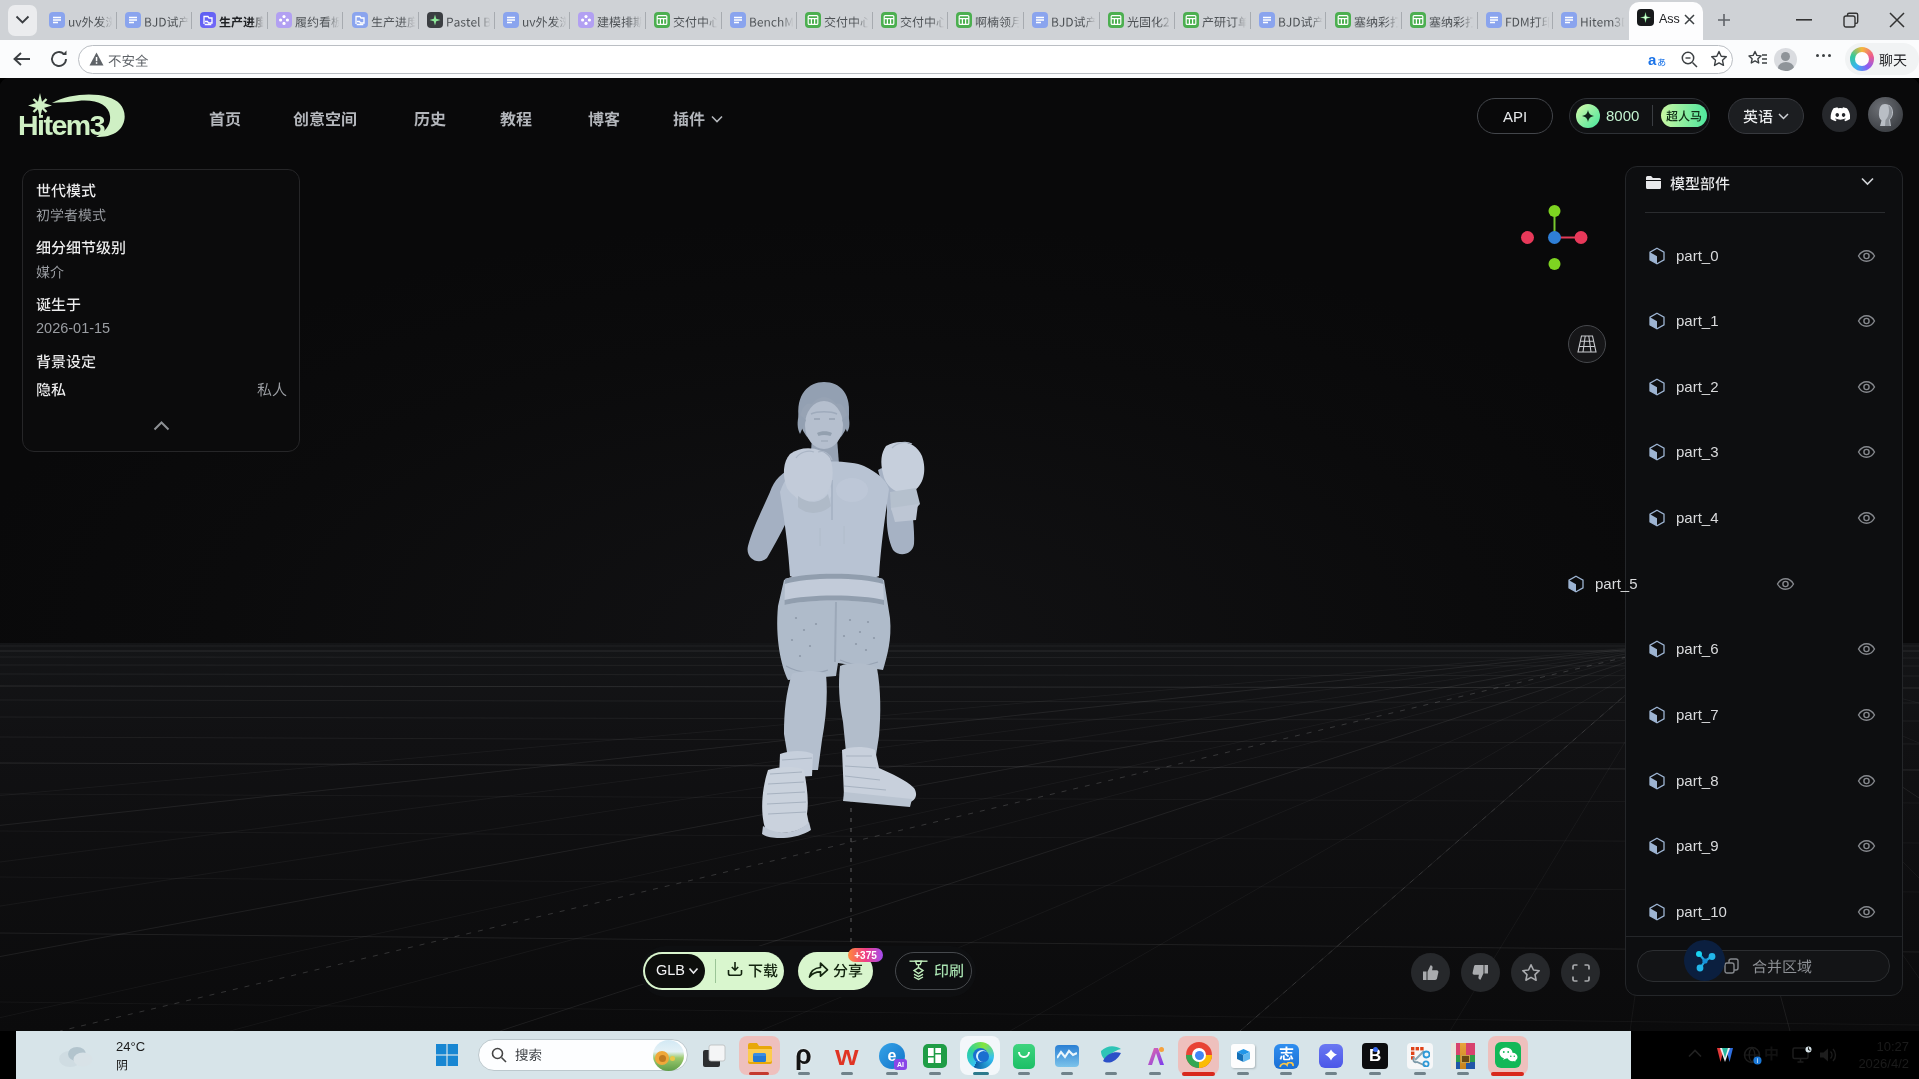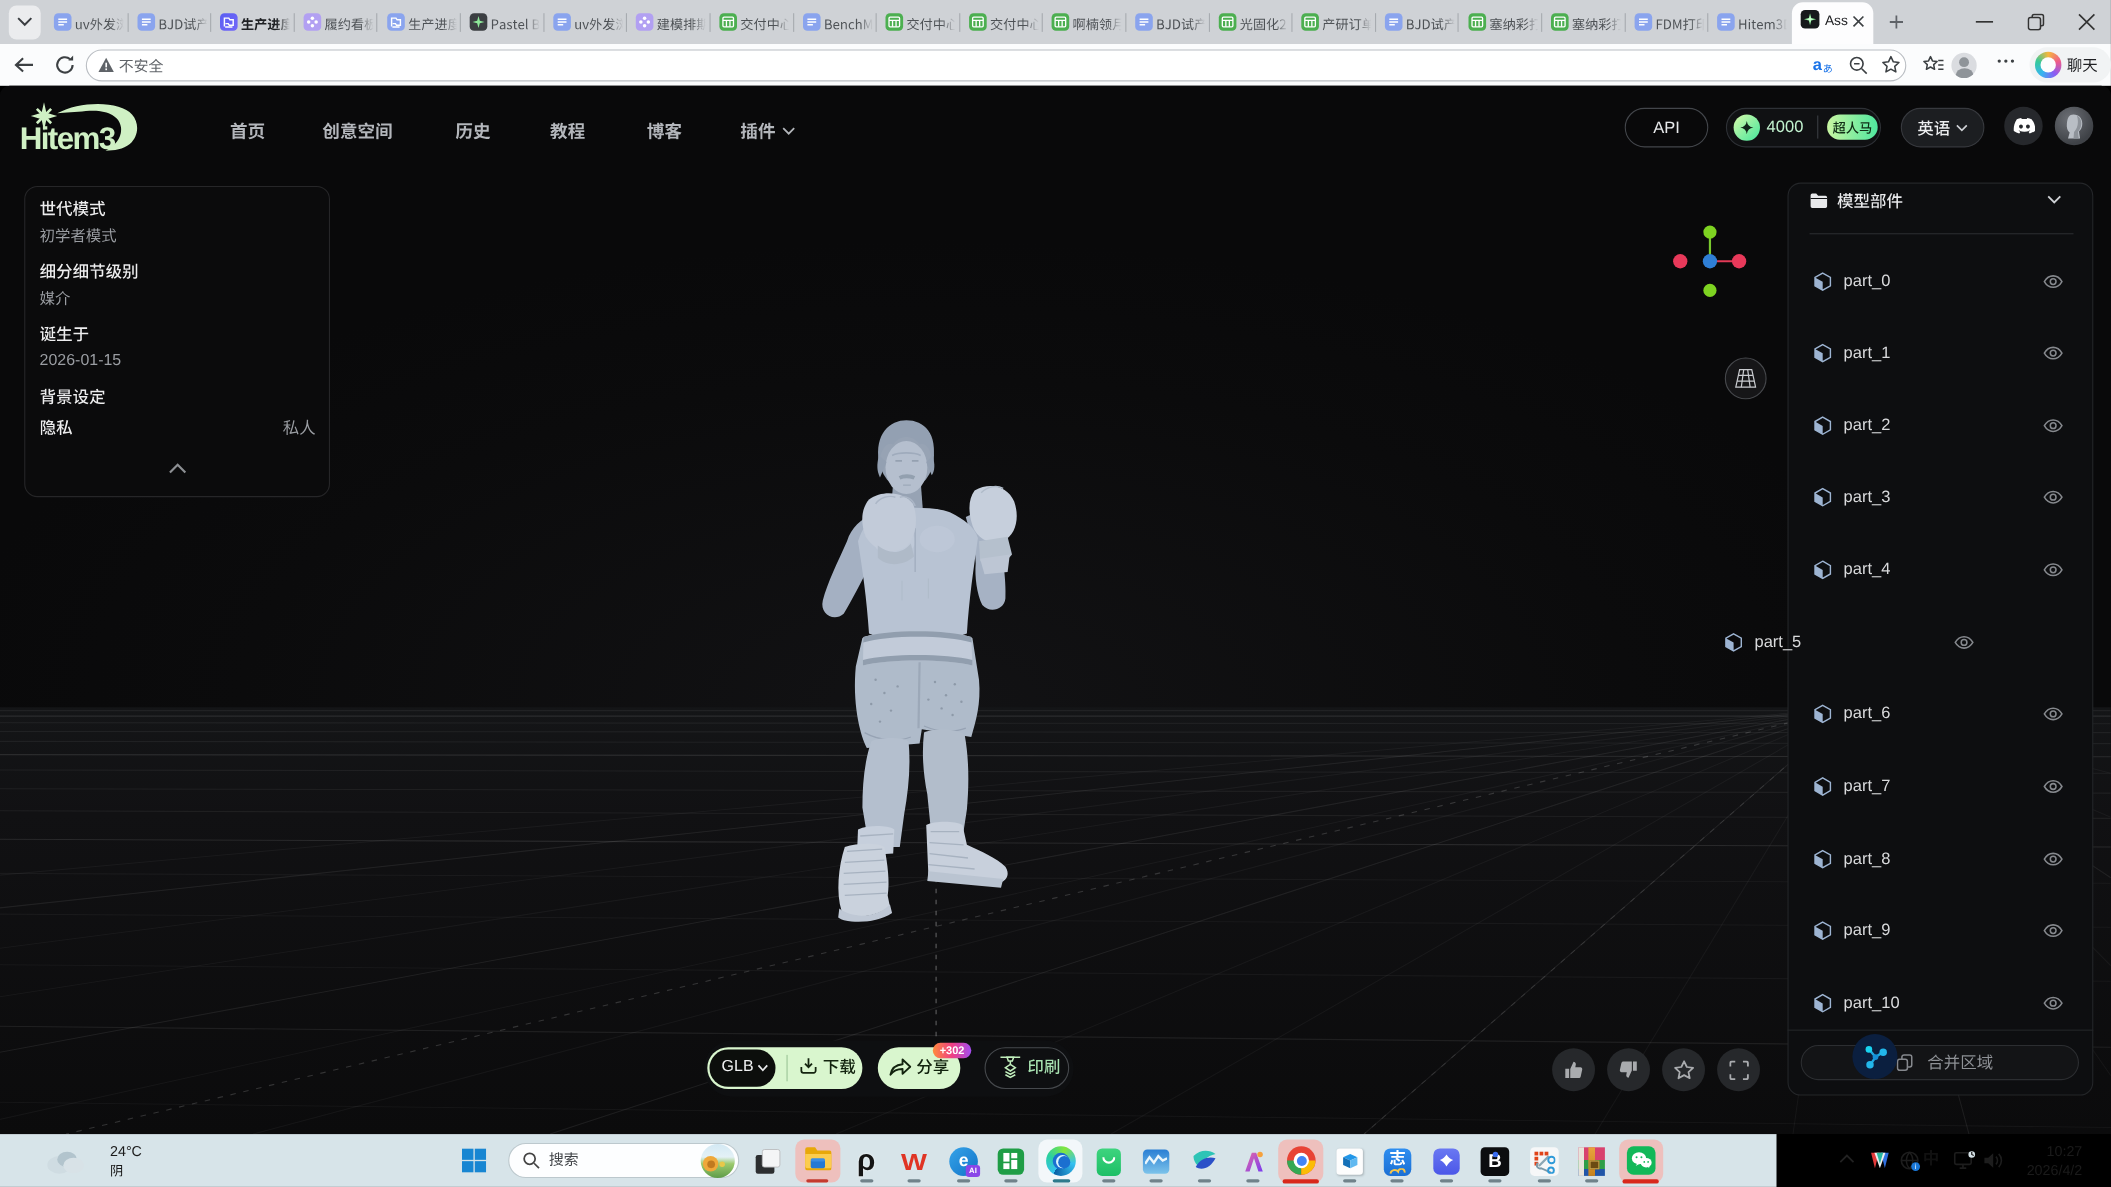--- a/index.html
+++ b/index.html
@@ -1,19 +1,19 @@
 <!DOCTYPE html>
 <html><head><meta charset="utf-8"><style>
 *{margin:0;padding:0;box-sizing:border-box}
 html,body{width:1919px;height:1079px;overflow:hidden;background:#000;font-family:"Liberation Sans",sans-serif}
 .abs{position:absolute}
 #tabstrip{position:absolute;left:0;top:0;width:1919px;height:40px;background:#cfd2d6}
 #toolbar{position:absolute;left:0;top:40px;width:1919px;height:38px;background:#fbfcfd}
 #page{position:absolute;left:0;top:78px;width:1919px;height:953px;background:#0a0a0b;border-radius:9px 9px 0 0;overflow:hidden}
-#taskbar{position:absolute;left:0;top:1031px;width:1615px;height:48px;background:#d7e4e9}
+#taskbar{position:absolute;left:16px;top:1031px;width:1615px;height:48px;background:#d7e4e9}
 .tab{position:absolute;top:4px;height:33px}
 .tab .tt{position:absolute;left:26px;top:12px;width:46px;height:15px;overflow:hidden;font-size:12px;color:#4e5256;white-space:nowrap;-webkit-mask-image:linear-gradient(90deg,#000 70%,transparent 97%);mask-image:linear-gradient(90deg,#000 70%,transparent 97%)}
 .tab .fav{position:absolute;left:7px;top:8px;width:16px;height:16px;border-radius:4px}
 .tsep{position:absolute;top:12px;width:1px;height:17px;background:#a7abb0}
 .navitem{position:absolute;top:0;height:40px;display:flex;align-items:center}
 .pill{position:absolute;border-radius:999px;display:flex;align-items:center;justify-content:center}
 .circle{position:absolute;border-radius:50%;display:flex;align-items:center;justify-content:center}
 .prow{position:absolute;left:0;width:322px;height:24px}
 .prow .cube{position:absolute;left:23px;top:3px}
 .prow .plabel{position:absolute;left:51px;top:3px;font-size:15px;color:#d9dadc}
@@ -457,21 +457,21 @@
 <svg class="abs" style="left:711px;top:37px" width="12" height="8" viewBox="0 0 12 8">
       <path d="M1 1.5 6 6.5 11 1.5" stroke="#b3b6bb" stroke-width="1.6" fill="none"></path>
     </svg>
 <div class="pill" style="left:1477px;top:20px;width:76px;height:36px;border:1px solid #43464b;color:#e7e9eb;font-size:15px">API</div>
 <div class="pill" style="left:1569px;top:20px;width:141px;height:36px;border:1px solid #2e3136;background:#101113"></div>
 <div class="circle" style="left:1576px;top:26px;width:24px;height:24px;background:linear-gradient(135deg,#d8fbaa,#43e59c)">
       <svg width="12" height="12" viewBox="0 0 12 12">
         <path d="M6 0 Q6.7 5.3 12 6 Q6.7 6.7 6 12 Q5.3 6.7 0 6 Q5.3 5.3 6 0 Z" fill="#10241a"></path>
       </svg>
     </div>
-<div class="abs" style="left:1606px;top:29px;font-size:15px;color:#c2f2cf">4000</div>
+<div class="abs" style="left:1606px;top:29px;font-size:15px;color:#c2f2cf">8000</div>
 <div class="abs" style="left:1652px;top:27px;width:1px;height:21px;background:#3a3d42"></div>
 <div class="pill" style="left:1661px;top:26px;width:46px;height:23px;background:linear-gradient(90deg,#c8f6a2,#4fe79e)">
       <svg width="36.0" height="12" viewBox="0 0 36.0 12" style="vertical-align:-1.4px;">
         <path d="M7.3 6.5H9.8V8.4H7.3ZM6.3 5.5V9.3H10.9V5.5ZM1.1 5.9C1.0 7.9 0.9 9.9 0.3 11.1C0.5 11.2 1.0 11.4 1.2 11.6C1.5 11.0 1.7 10.2 1.8 9.4C2.7 10.9 4.2 11.3 6.6 11.3H11.2C11.3 10.9 11.5 10.4 11.7 10.1C10.8 10.2 7.3 10.2 6.6 10.2C5.5 10.2 4.6 10.1 3.9 9.8V7.6H5.7V6.6H3.9V5.1H5.8V4.9C6.0 5.1 6.2 5.2 6.3 5.4C7.5 4.6 8.2 3.5 8.5 1.9H10.1C10.0 3.2 9.9 3.8 9.8 3.9C9.7 4.0 9.6 4.0 9.4 4.0C9.2 4.0 8.8 4.0 8.4 4.0C8.5 4.2 8.6 4.7 8.6 5.0C9.2 5.0 9.7 5.0 10.0 4.9C10.3 4.9 10.5 4.8 10.7 4.6C11.0 4.3 11.1 3.4 11.2 1.3C11.2 1.2 11.2 0.9 11.2 0.9H5.9V1.9H7.4C7.2 3.1 6.7 3.9 5.8 4.5V4.1H3.7V2.8H5.6V1.8H3.7V0.4H2.7V1.8H0.8V2.8H2.7V4.1H0.6V5.1H2.9V9.2C2.5 8.8 2.2 8.3 2.0 7.6C2.0 7.1 2.1 6.5 2.1 5.9Z M17.3 0.5C17.3 2.4 17.4 8.1 12.4 10.6C12.8 10.9 13.2 11.2 13.4 11.5C16.1 10.0 17.4 7.6 18.0 5.3C18.6 7.5 20.0 10.1 22.8 11.5C23.0 11.2 23.3 10.8 23.7 10.5C19.4 8.6 18.7 3.8 18.5 2.3C18.6 1.5 18.6 0.9 18.6 0.5Z M24.7 8.1V9.2H32.6V8.1ZM26.6 3.0C26.5 4.2 26.4 5.8 26.2 6.8H26.6L33.9 6.8C33.7 9.1 33.4 10.1 33.1 10.4C32.9 10.5 32.8 10.5 32.5 10.5C32.2 10.5 31.5 10.5 30.7 10.5C30.9 10.8 31.1 11.2 31.1 11.5C31.8 11.6 32.6 11.6 33.0 11.6C33.4 11.5 33.8 11.4 34.1 11.1C34.5 10.6 34.8 9.4 35.1 6.2C35.1 6.1 35.1 5.7 35.1 5.7H33.0C33.2 4.2 33.4 2.5 33.5 1.1L32.7 1.1L32.5 1.1H25.5V2.2H32.3C32.2 3.2 32.0 4.6 31.9 5.7H27.5C27.6 4.9 27.7 3.9 27.8 3.0Z" fill="#123018"></path>
       </svg>
     </div>
 <div class="pill" style="left:1728px;top:20px;width:76px;height:36px;border:1px solid #37393e;background:#1c1e21">
       <span style="margin-right:5px;display:inline-flex">
         <svg width="30.0" height="15" viewBox="0 0 30.0 15" style="vertical-align:-1.8px;">
           <path d="M6.7 3.8V5.4H2.3V8.9H0.8V10.3H6.2C5.6 11.5 4.0 12.6 0.5 13.3C0.8 13.6 1.2 14.2 1.4 14.5C5.1 13.6 6.8 12.3 7.6 10.8C8.8 12.9 10.8 14.0 13.7 14.5C13.9 14.1 14.3 13.5 14.6 13.2C11.8 12.9 9.8 11.9 8.7 10.3H14.2V8.9H12.8V5.4H8.2V3.8ZM3.7 8.9V6.7H6.7V8.1C6.7 8.4 6.7 8.7 6.6 8.9ZM11.4 8.9H8.1C8.2 8.7 8.2 8.4 8.2 8.1V6.7H11.4ZM9.5 0.5V1.8H5.4V0.5H4.0V1.8H1.0V3.1H4.0V4.6H5.4V3.1H9.5V4.6H10.9V3.1H14.0V1.8H10.9V0.5Z M16.3 1.7C17.1 2.4 18.2 3.5 18.6 4.1L19.6 3.1C19.1 2.5 18.0 1.5 17.2 0.9ZM20.8 3.8V5.0H22.7L22.2 6.7H19.8V8.0H29.4V6.7H27.7C27.8 5.8 27.9 4.7 28.0 3.8L27.0 3.7L26.8 3.8H24.4L24.6 2.3H28.9V1.0H20.3V2.3H23.2L22.9 3.8ZM23.7 6.7 24.1 5.0H26.6L26.4 6.7ZM21.0 9.1V14.5H22.3V13.9H27.0V14.4H28.5V9.1ZM22.3 12.7V10.3H27.0V12.7ZM17.7 14.1C17.9 13.8 18.3 13.5 20.9 11.7C20.8 11.4 20.6 10.9 20.6 10.5L18.9 11.6V5.2H15.6V6.6H17.6V11.6C17.6 12.3 17.2 12.7 16.9 12.9C17.2 13.2 17.6 13.8 17.7 14.1Z" fill="#eceef0"></path>
@@ -714,21 +714,21 @@
 <div class="abs" style="left:748px;top:884px"><svg width="30.0" height="15" viewBox="0 0 30.0 15" style="vertical-align:-1.8px;">
         <path d="M0.8 1.6V3.1H6.4V14.4H7.9V6.8C9.6 7.7 11.5 8.9 12.4 9.7L13.5 8.4C12.3 7.5 9.9 6.2 8.2 5.3L7.9 5.6V3.1H14.2V1.6Z M26.0 1.4C26.7 2.0 27.5 2.9 27.8 3.5L28.9 2.7C28.5 2.2 27.7 1.3 27.1 0.8ZM15.9 11.7 16.0 13.0 19.8 12.6V14.4H21.1V12.5L23.7 12.2V11.1L21.1 11.3V10.1H23.4V9.0H21.1V7.9H19.8V9.0H18.0C18.3 8.5 18.6 8.0 18.9 7.5H23.7V6.3H19.5C19.7 6.0 19.8 5.7 19.9 5.3L18.8 5.0H24.1C24.3 7.3 24.6 9.4 25.0 11.1C24.3 12.0 23.5 12.9 22.5 13.5C22.9 13.8 23.3 14.2 23.5 14.5C24.3 13.9 24.9 13.3 25.5 12.5C26.1 13.7 26.8 14.3 27.7 14.3C28.9 14.3 29.3 13.7 29.5 11.4C29.2 11.2 28.7 10.9 28.4 10.6C28.3 12.3 28.2 13.0 27.8 13.0C27.3 13.0 26.9 12.3 26.5 11.2C27.4 9.7 28.2 7.9 28.7 6.1L27.5 5.7C27.1 7.0 26.6 8.3 26.0 9.4C25.8 8.2 25.6 6.7 25.5 5.0H29.3V3.9H25.5C25.4 2.8 25.4 1.7 25.4 0.6H24.0C24.0 1.7 24.0 2.8 24.1 3.9H20.6V2.8H23.2V1.7H20.6V0.5H19.2V1.7H16.5V2.8H19.2V3.9H15.8V5.0H18.6C18.4 5.4 18.2 5.9 18.0 6.3H16.0V7.5H17.5C17.3 7.9 17.1 8.2 17.0 8.4C16.8 8.8 16.5 9.0 16.3 9.1C16.4 9.4 16.6 10.1 16.7 10.4C16.8 10.2 17.3 10.1 17.9 10.1H19.8V11.4Z" fill="#13240f"></path>
       </svg></div>
 <div class="abs" style="left:798px;top:874px;width:75px;height:38px;background:#d9f6ce;border-radius:19px"></div>
 <svg class="abs" style="left:808px;top:882px" width="21" height="20" viewBox="0 0 21 20">
       <path d="M12.5 7.5V3.2L19.5 9.8 12.5 16.2V11.8C7.5 11.8 4 13.5 1.5 17 2.5 11.5 6.5 8 12.5 7.5Z" fill="none" stroke="#13240f" stroke-width="1.7" stroke-linejoin="round"></path>
     </svg>
 <div class="abs" style="left:833px;top:884px"><svg width="30.0" height="15" viewBox="0 0 30.0 15" style="vertical-align:-1.8px;">
         <path d="M10.2 0.8 8.9 1.3C9.7 3.0 10.9 4.7 12.1 6.1H3.3C4.5 4.8 5.5 3.0 6.3 1.2L4.8 0.8C3.9 3.1 2.4 5.2 0.6 6.4C0.9 6.7 1.5 7.3 1.8 7.6C2.2 7.3 2.5 6.9 2.9 6.6V7.5H5.5C5.2 9.9 4.4 12.1 0.9 13.3C1.2 13.6 1.6 14.1 1.8 14.5C5.7 13.1 6.6 10.5 7.0 7.5H10.7C10.6 11.0 10.4 12.4 10.0 12.8C9.9 12.9 9.7 12.9 9.4 12.9C9.0 12.9 8.2 12.9 7.3 12.9C7.5 13.2 7.7 13.9 7.7 14.3C8.7 14.3 9.6 14.3 10.1 14.3C10.6 14.2 11.0 14.1 11.3 13.7C11.8 13.1 12.0 11.3 12.2 6.8L12.3 6.3C12.6 6.7 13.0 7.1 13.3 7.4C13.6 7.0 14.1 6.5 14.5 6.2C12.9 5.0 11.1 2.7 10.2 0.8Z M19.2 4.8H25.8V6.0H19.2ZM17.8 3.8V7.0H27.3V3.8ZM21.7 9.6V10.4H15.8V11.6H21.7V13.0C21.7 13.3 21.6 13.3 21.4 13.3C21.1 13.3 20.0 13.3 19.1 13.3C19.2 13.6 19.5 14.1 19.5 14.5C20.9 14.5 21.8 14.5 22.4 14.3C23.0 14.1 23.2 13.8 23.2 13.1V11.6H29.2V10.4H23.2V10.2C24.9 9.8 26.5 9.2 27.8 8.5L26.9 7.7L26.5 7.7H17.2V8.9H24.3C23.5 9.2 22.6 9.4 21.7 9.6ZM21.3 0.7C21.5 1.0 21.6 1.4 21.8 1.8H15.9V3.0H29.0V1.8H23.4C23.2 1.3 23.0 0.8 22.8 0.4Z" fill="#13240f"></path>
       </svg></div>
-<div class="pill" style="left:848px;top:870px;width:35px;height:14px;background:linear-gradient(90deg,#ff8a3c,#ef3f84,#a34df0);color:#fff;font-size:10px;font-weight:700">+302</div>
+<div class="pill" style="left:848px;top:870px;width:35px;height:14px;background:linear-gradient(90deg,#ff8a3c,#ef3f84,#a34df0);color:#fff;font-size:10px;font-weight:700">+375</div>
 <div class="abs" style="left:895px;top:874px;width:77px;height:38px;border:1.4px solid #46494d;border-radius:19px"></div>
 <svg class="abs" style="left:909px;top:882px" width="19" height="21" viewBox="0 0 19 21">
       <g stroke="#c0edbb" stroke-width="1.4" fill="none">
         <path d="M0.5 1.2H18.5"></path>
         <path d="M6.5 1.2H12.5L11.3 4.6H7.7Z"></path>
         <path d="M9.5 4.6V7.6"></path>
         <path d="M9.5 7.6 14 10.6 9.5 13.6 5 10.6Z"></path>
         <path d="M5 14.2 9.5 16.6 14 14.2"></path>
         <path d="M5 17 9.5 19.4 14 17"></path>
       </g>

